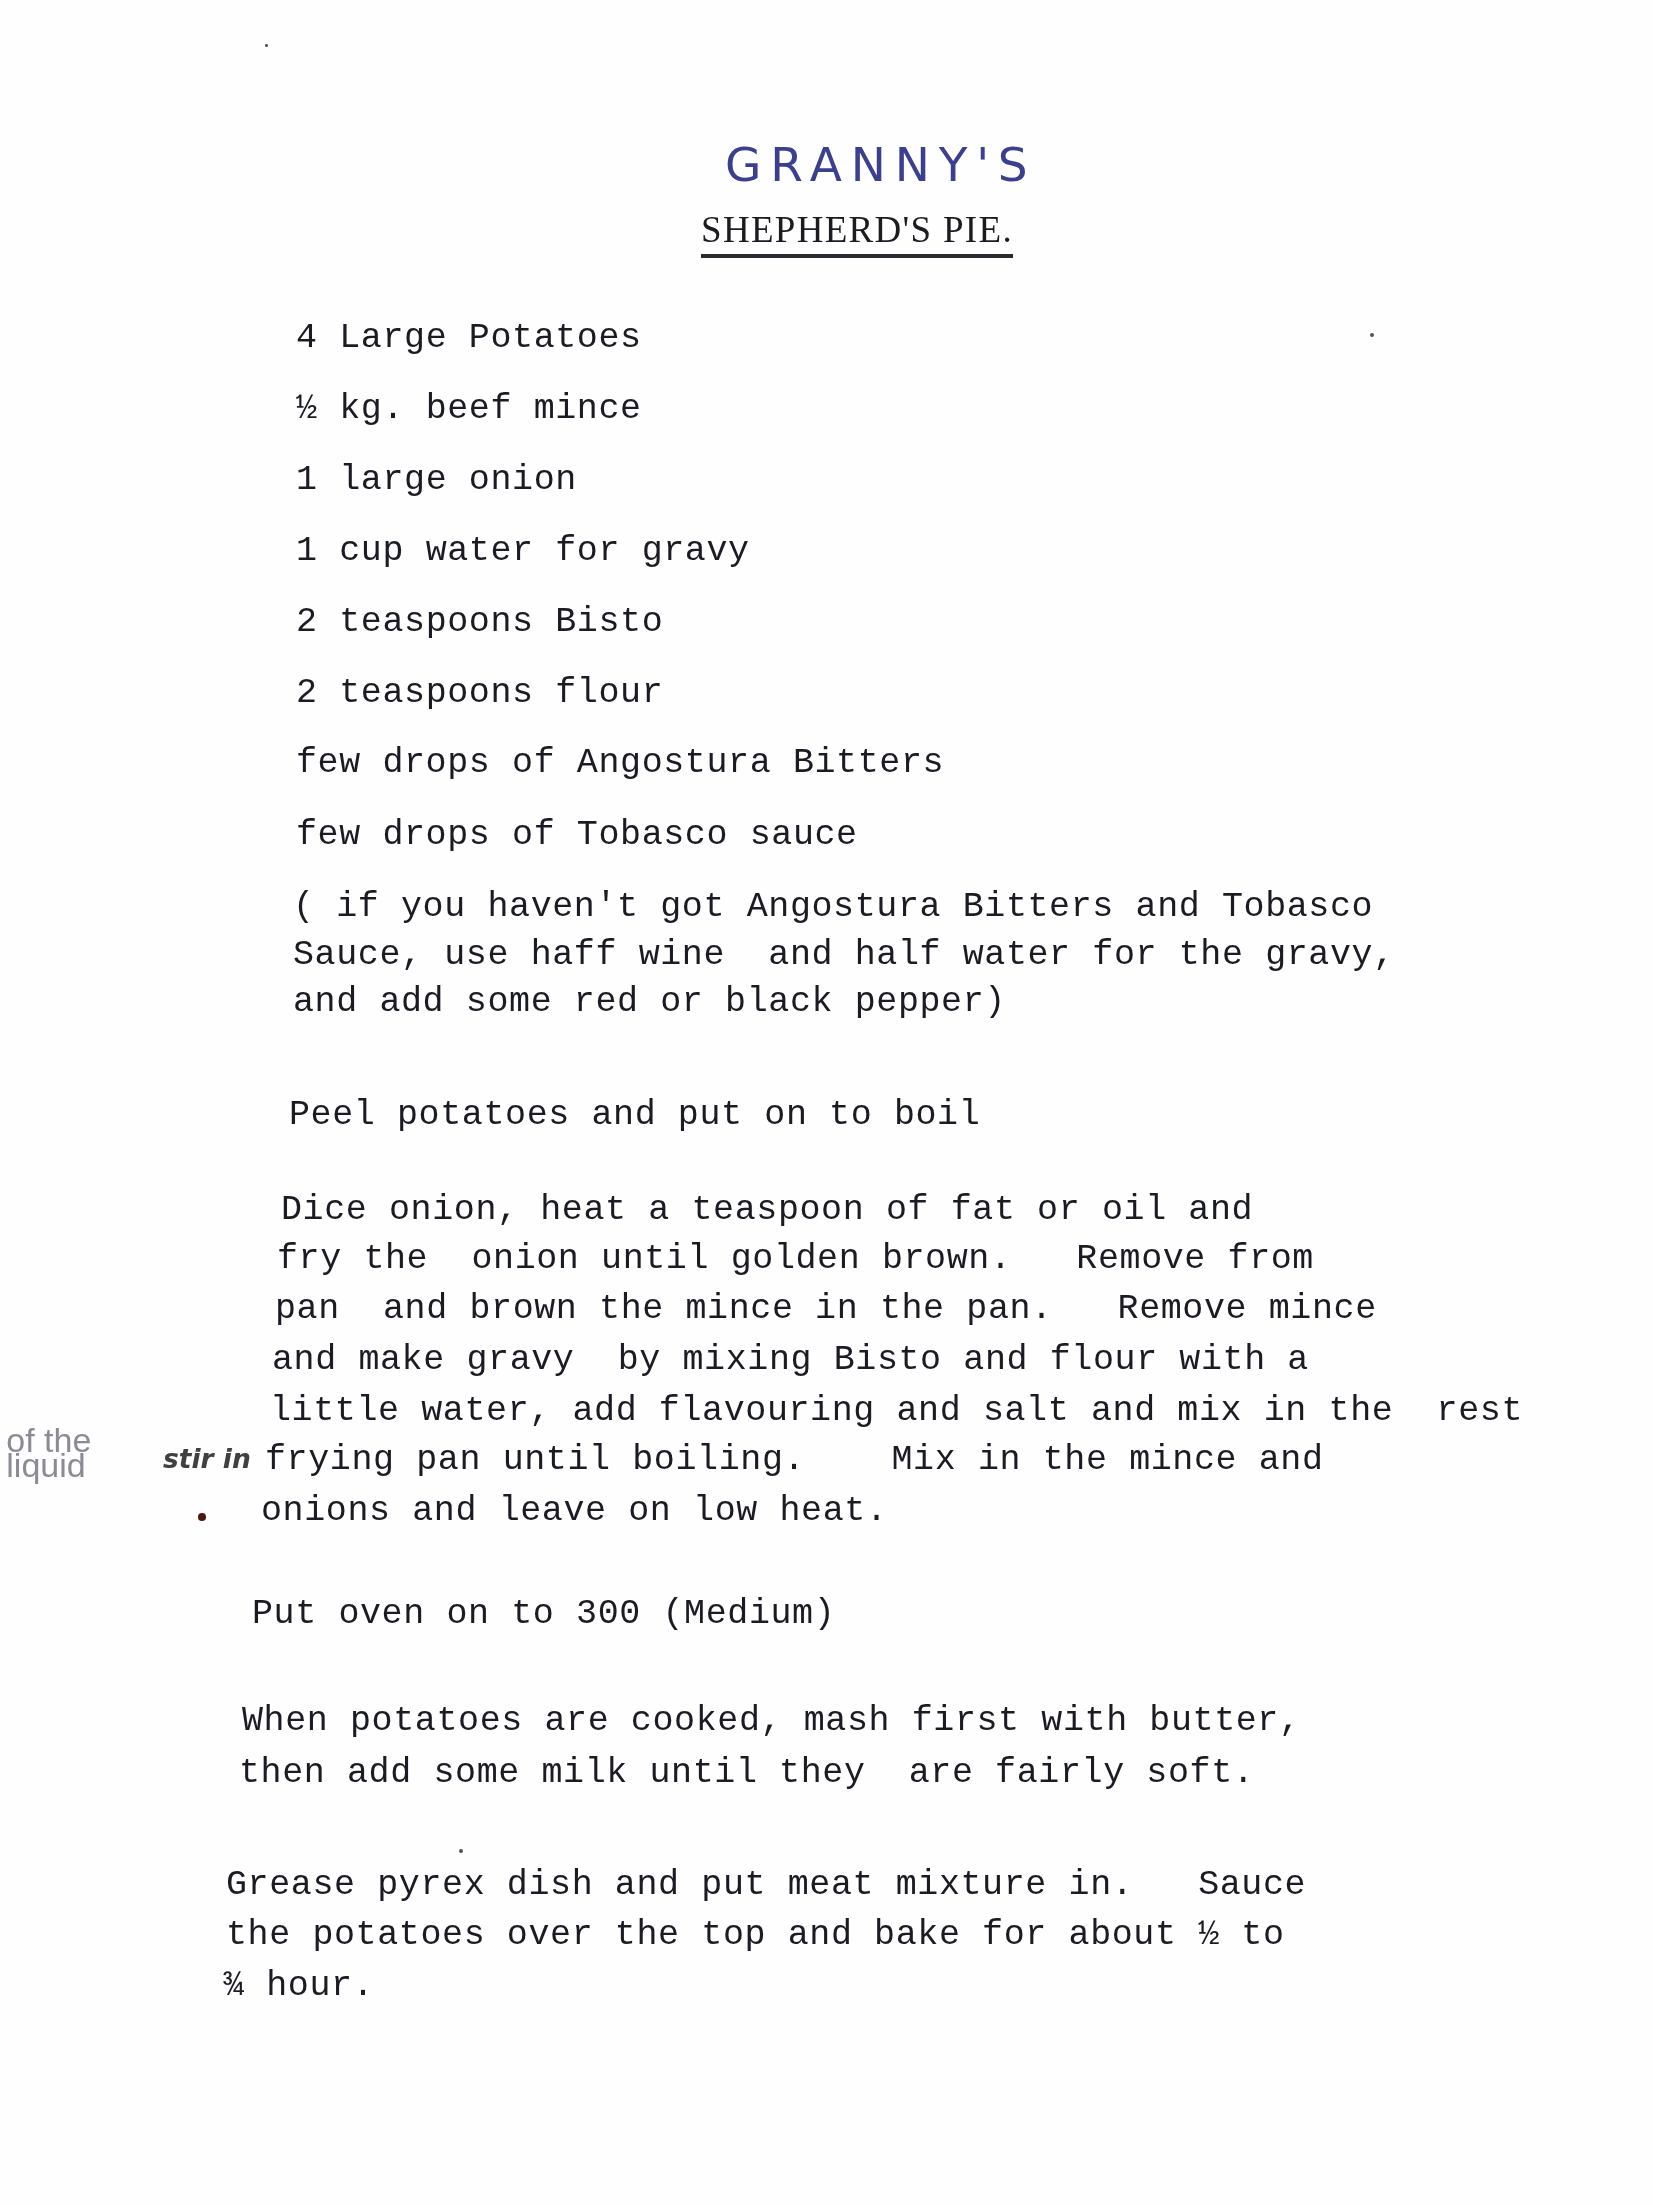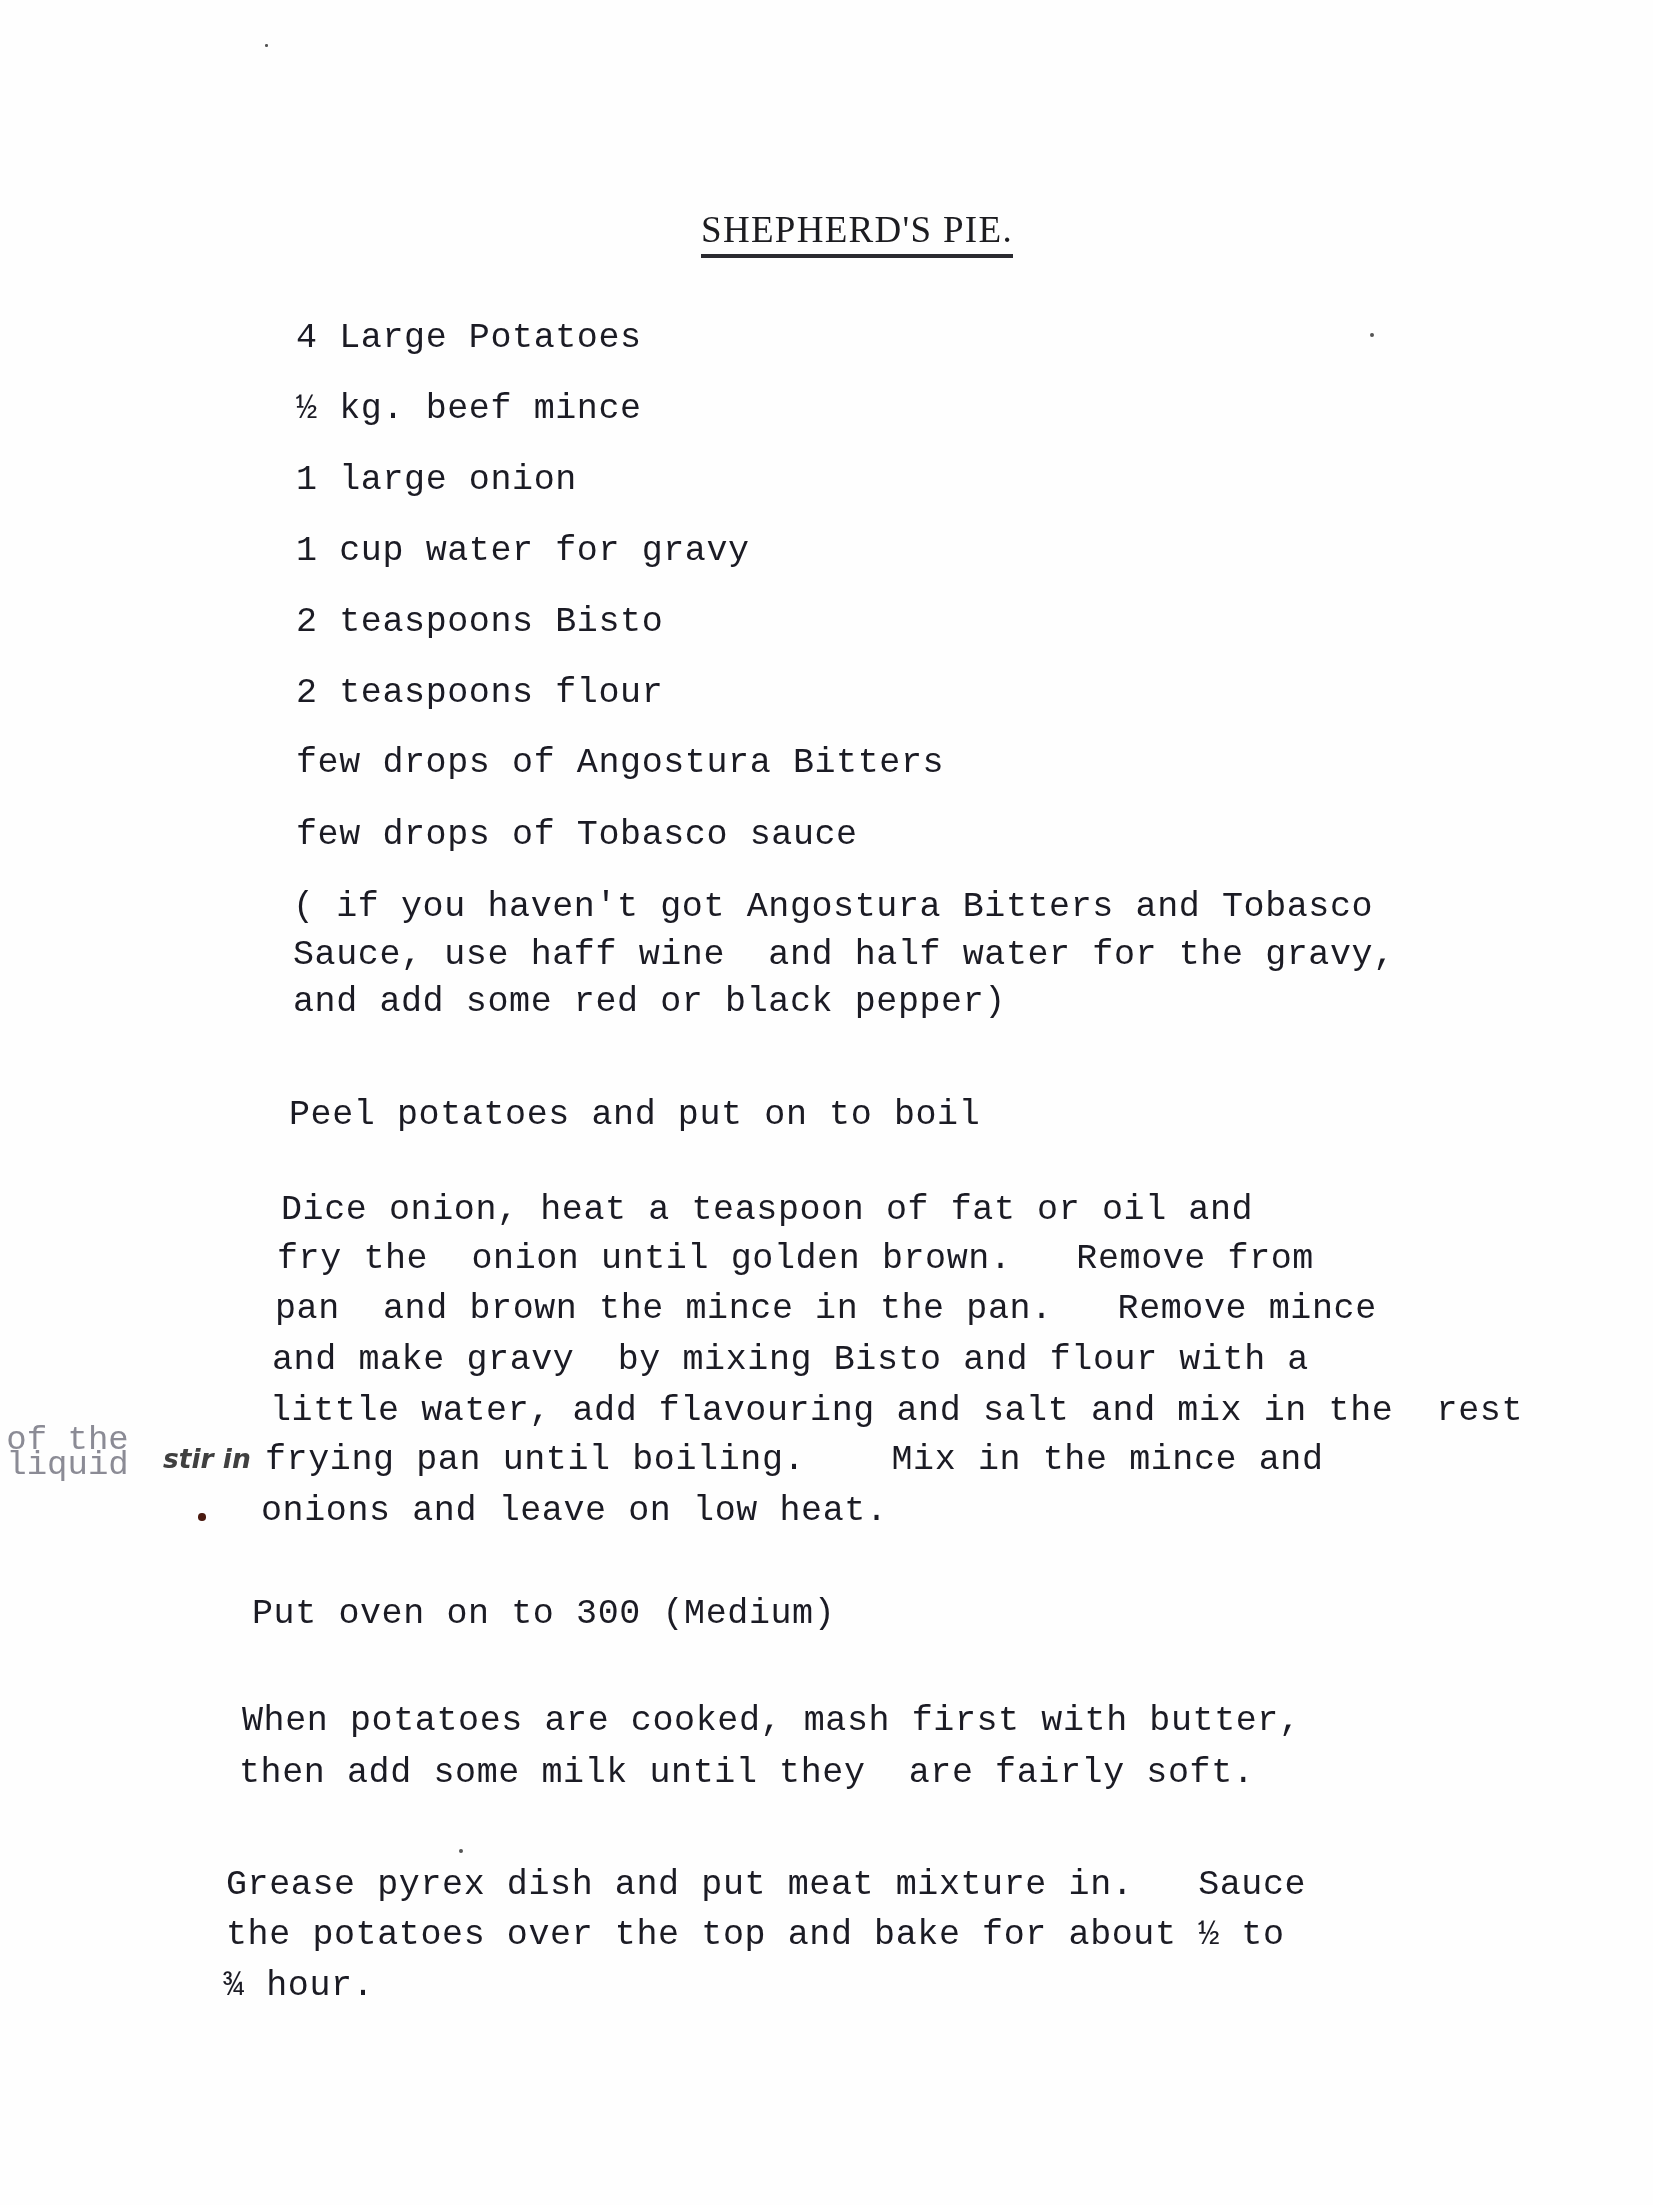--- a/index.html
+++ b/index.html
@@ -30,36 +30,37 @@
     position: absolute;
     font-family: "Liberation Mono", "DejaVu Sans Mono", monospace;
     font-size: 35px;
     white-space: pre;
     color: #1b1b24;
     letter-spacing: 0.6px;
   }
   .ingredients .line { left: 296px; }
   .margin-typed {
     position: absolute; left: 6.3px; top: 1428px;
-    font-family: Liberation Mono, monospace;
+    font-family: Liberation Sans, sans-serif;
     font-size: 34px; line-height: 25px; color: #8b8b95;
     white-space: pre;
   }
   .margin-hand {
     position: absolute; left: 163px; top: 1443px;
     font-family: "DejaVu Sans", sans-serif; font-style: italic;
     font-size: 26.5px; color: #404040; font-weight: bold;
   }
   .dot { position: absolute; border-radius: 50%; background: #555; }
 </style>
 </head>
 <body>
 
 <div class="page">
 
+  <div class="hand-title">GRANNY'S</div>
   <div class="type-title">SHEPHERD'S PIE.</div>
 
   <div class="ingredients">
     <div class="line" style="top:318px"><span>4</span> <span>Large Potatoes</span></div>
     <div class="line" style="top:389px"><span>½</span> <span>kg. beef mince</span></div>
     <div class="line" style="top:460px"><span>1</span> <span>large onion</span></div>
     <div class="line" style="top:531px"><span>1</span> <span>cup water for gravy</span></div>
     <div class="line" style="top:602px"><span>2</span> <span>teaspoons Bisto</span></div>
     <div class="line" style="top:673px"><span>2</span> <span>teaspoons flour</span></div>
     <div class="line" style="top:743px"><span>few drops of Angostura Bitters</span></div>

